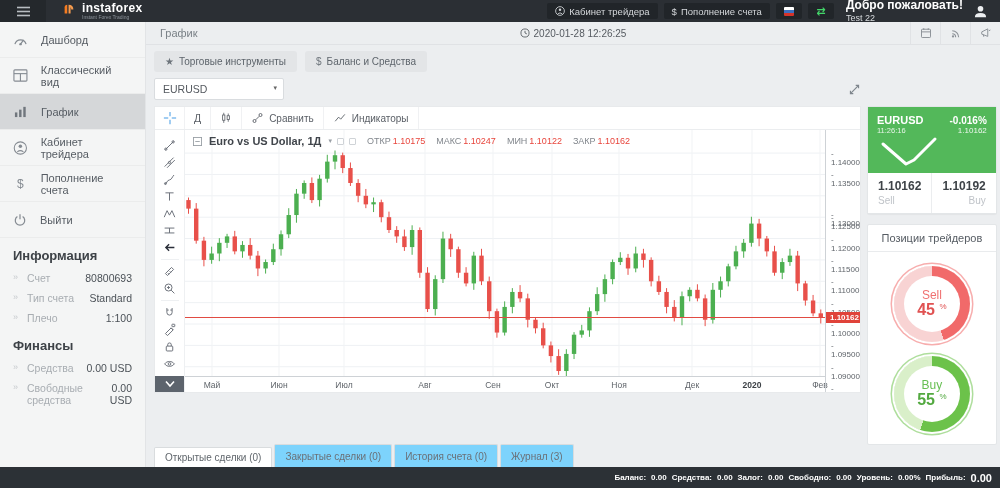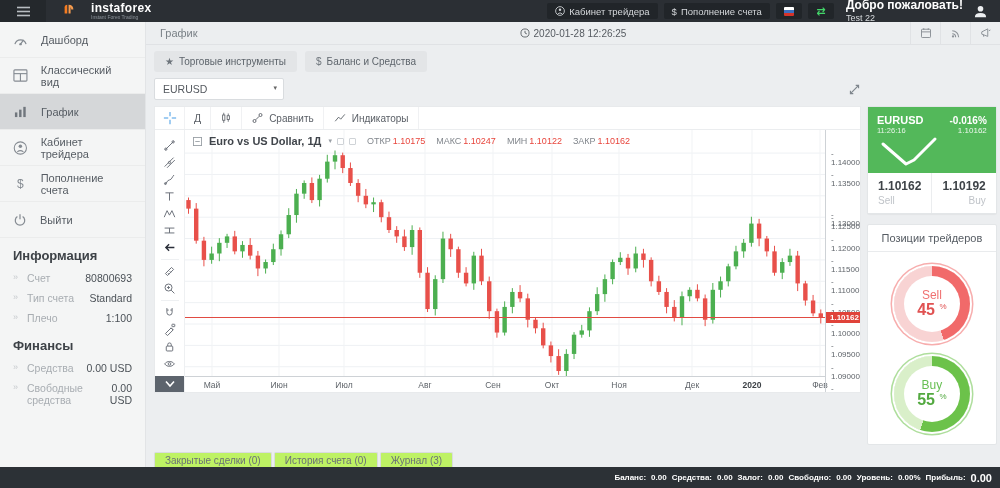--- a/index.html
+++ b/index.html
@@ -2,21 +2,21 @@
 <html><head>
 <meta charset="utf-8">
 <style>
   *{box-sizing:border-box;margin:0;padding:0}
   html,body{width:1000px;height:488px;overflow:hidden}
   body{font-family:"Liberation Sans","DejaVu Sans",sans-serif;background:#eceef0;position:relative;font-size:11px;color:#444}
   svg{display:block}
   
   .topbar{position:absolute;top:0;left:0;width:1000px;height:22px;background:#2b2f34;display:flex;align-items:center;z-index:20}
   .burger{width:46px;height:22px;background:#24282c;display:flex;align-items:center;justify-content:center;cursor:pointer}
-  .logo{display:flex;align-items:flex-start;margin-left:16px;gap:15px}
+  .logo{display:flex;align-items:flex-start;margin-left:16px;gap:6px}
   .logo-txt{line-height:1}
   .logo-name{color:#fff;font-size:12px;font-weight:bold;letter-spacing:.3px}
   .logo-tag{color:#8d949b;font-size:5px;margin-top:1px}
   .tb-sp{flex:1}
   .tb-btn{background:#212529;border-radius:2px;height:16px;display:flex;align-items:center;gap:4px;padding:0 8px;margin-left:6px;color:#d4d7da;font-size:9.5px;cursor:pointer}
   .flagbox{width:26px;justify-content:center}
   .flag{width:14px;height:9px;border-radius:1px;overflow:hidden;display:flex;flex-direction:column}
   .flag i{flex:1}
   .exch{color:#43d469;font-size:11px;font-weight:bold}
   .welcome{margin:0 10px 0 12px;line-height:1.2;text-align:left}
@@ -91,21 +91,21 @@
   .positions{margin-top:10px;background:#fff;border:1px solid #e3e6e8;border-radius:2px;flex:none;padding-bottom:12px}
   .pos-head{height:27px;display:flex;align-items:center;justify-content:center;font-size:11px;color:#565c63;border-bottom:1px solid #e9ebed}
   .donut-wrap{display:flex;justify-content:center;margin-top:14px}
   .donut{width:76px;height:76px;border-radius:50%;position:relative}
   .donut .hole{position:absolute;left:10px;top:10px;width:56px;height:56px;background:#fff;border-radius:50%;display:flex;flex-direction:column;align-items:center;justify-content:center;line-height:1.05}
   .d-lbl{font-size:12px}
   .d-num{font-size:16px;font-weight:bold}
   .d-num sup{font-size:8px;font-weight:normal}
   
   .tabs{position:absolute;bottom:0;left:8px;display:flex;align-items:flex-end}
-  .tab{height:15px;display:flex;align-items:center;padding:0 10px;font-size:10px;color:#6a7077;background:#bef264;border:1px solid #d9dcde;border-bottom:none;border-radius:2px 2px 0 0;margin-right:2px;cursor:pointer}
+  .tab{height:23px;display:flex;align-items:center;padding:0 10px;font-size:10px;color:#6a7077;background:#7dd3fc;border:1px solid #d9dcde;border-bottom:none;border-radius:2px 2px 0 0;margin-right:2px;cursor:pointer}
   .tab.active{height:20px;background:#fff;color:#60666c}
   .footer{position:absolute;bottom:0;left:0;width:1000px;height:21px;background:#2c3136;display:flex;align-items:center;color:#fff;z-index:21}
   .f-left{margin-left:150px;font-size:8px;color:#e8eaec}
   .f-right{margin-left:auto;margin-right:8px;display:flex;align-items:center;gap:5px;font-size:8px;font-weight:bold}
   .f-right .big{font-size:11px}
 </style>
 </head>
 <body>
 
 <div class="topbar">
@@ -755,20 +755,21 @@
               <span class="d-lbl" id="buy-lbl" style="color: rgb(103, 191, 82);">Buy</span>
               <span class="d-num" id="buy-num" style="color: rgb(83, 169, 64);">55 <sup>%</sup></span>
             </div>
           </div>
         </div>
       </div>
     </div>
   </div>
 
   <div class="tabs" id="tabs">
+      <div class="tab active">Открытые сделки (0)</div>
       <div class="tab">Закрытые сделки (0)</div>
       <div class="tab">История счета (0)</div>
       <div class="tab">Журнал (3)</div>
     </div>
 </div>
 
 <div class="footer">
   <span class="f-right" id="footer-stats">
       <b>Баланс:</b>
       <span>0.00</span>

